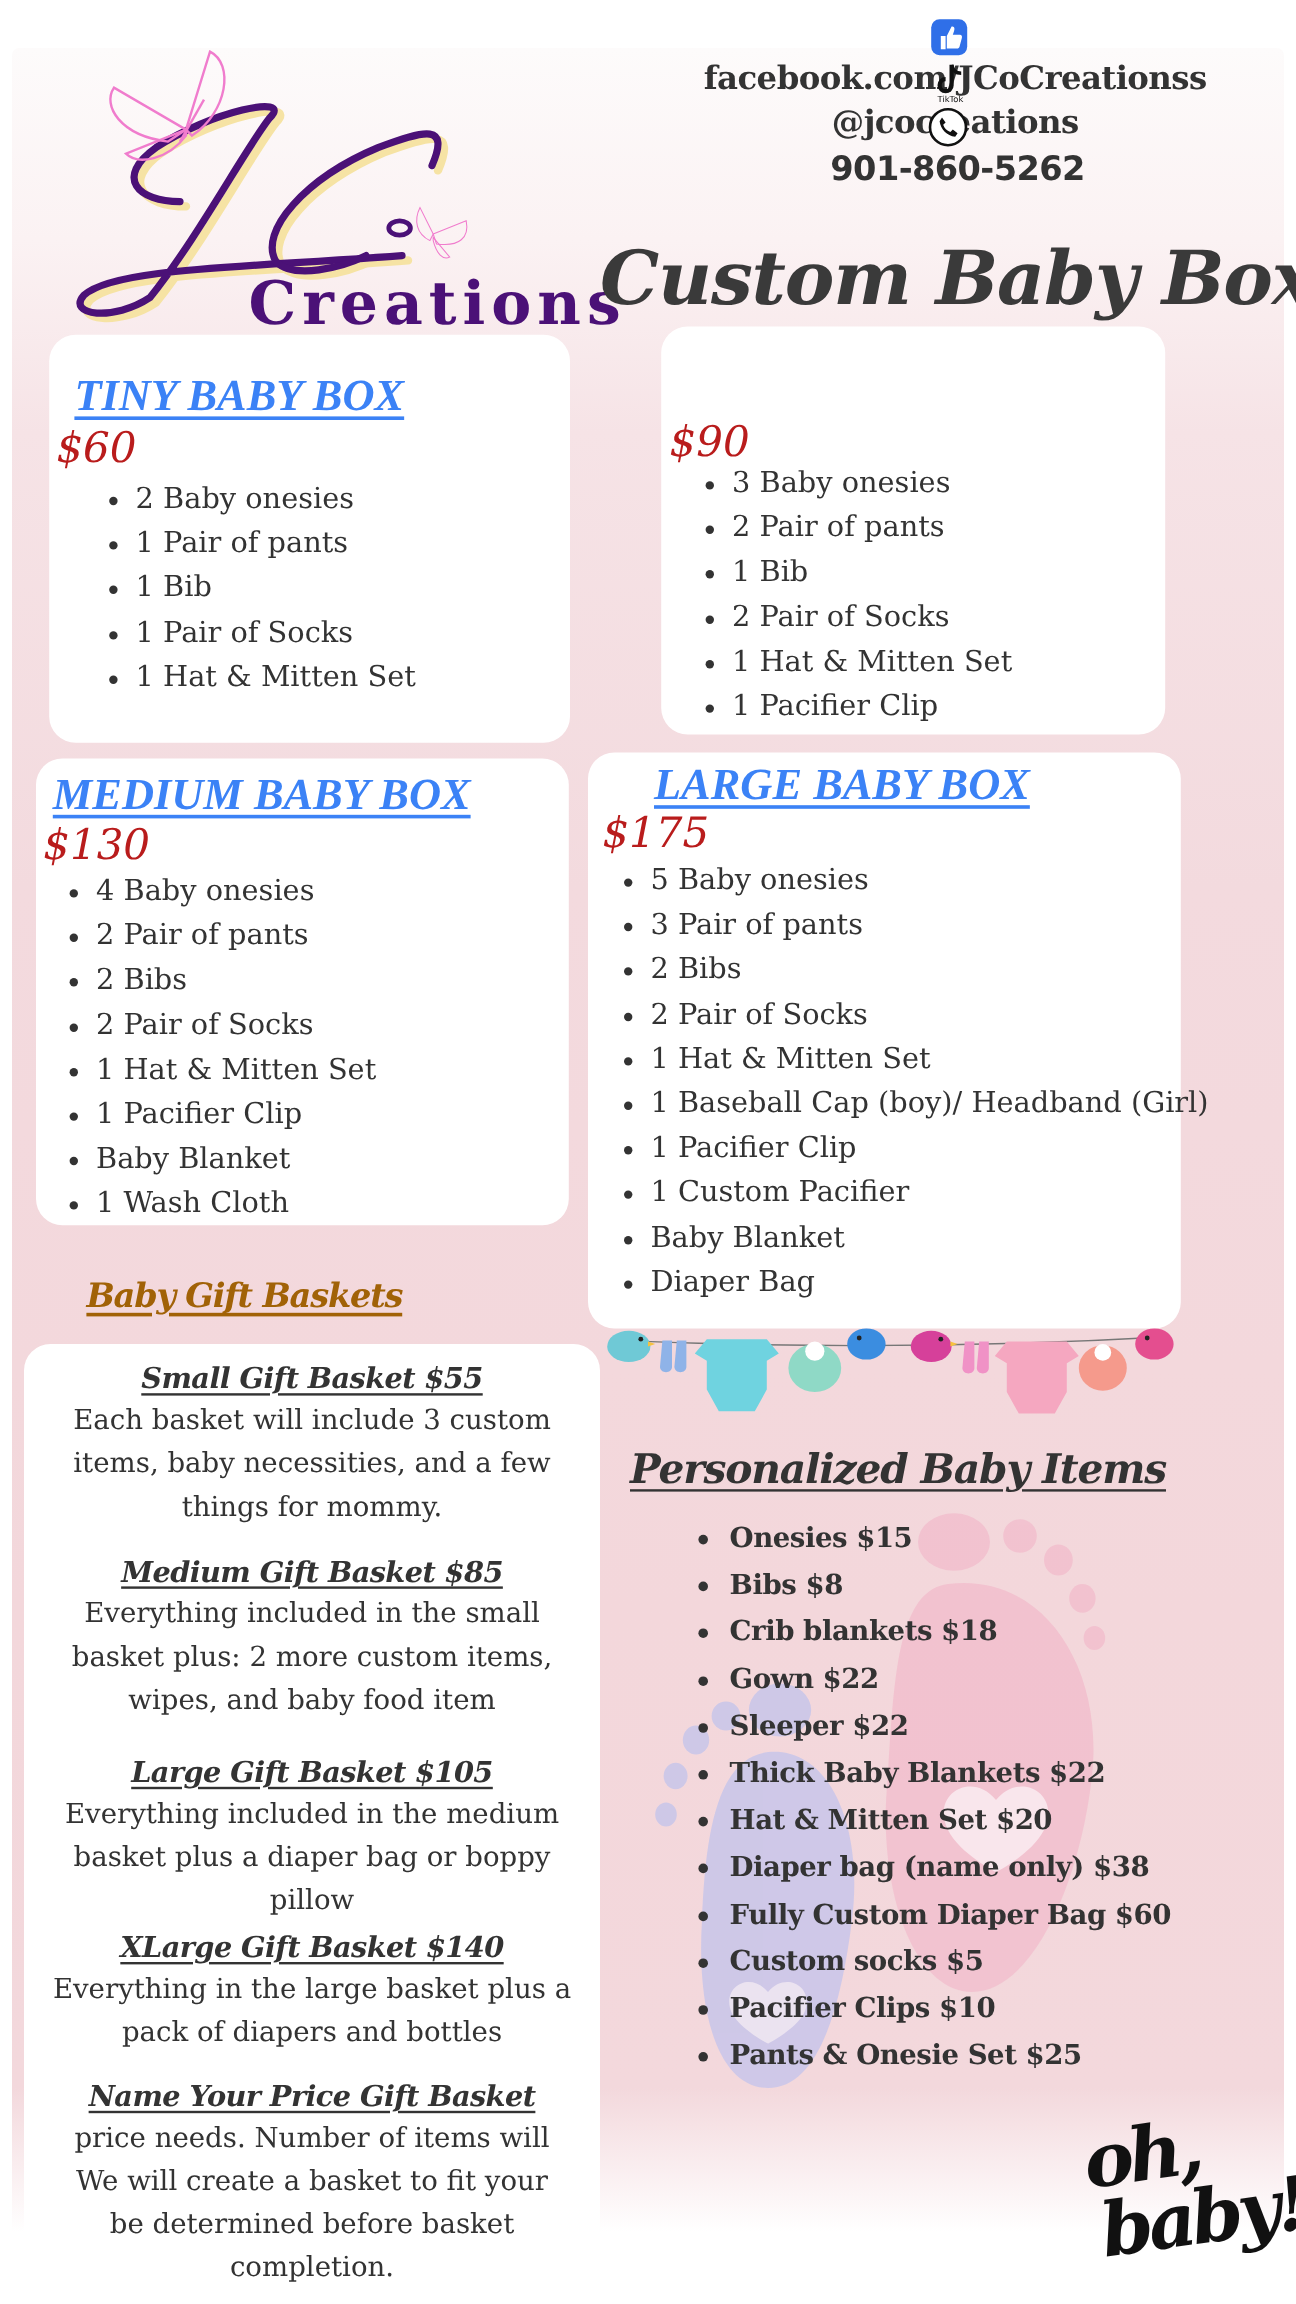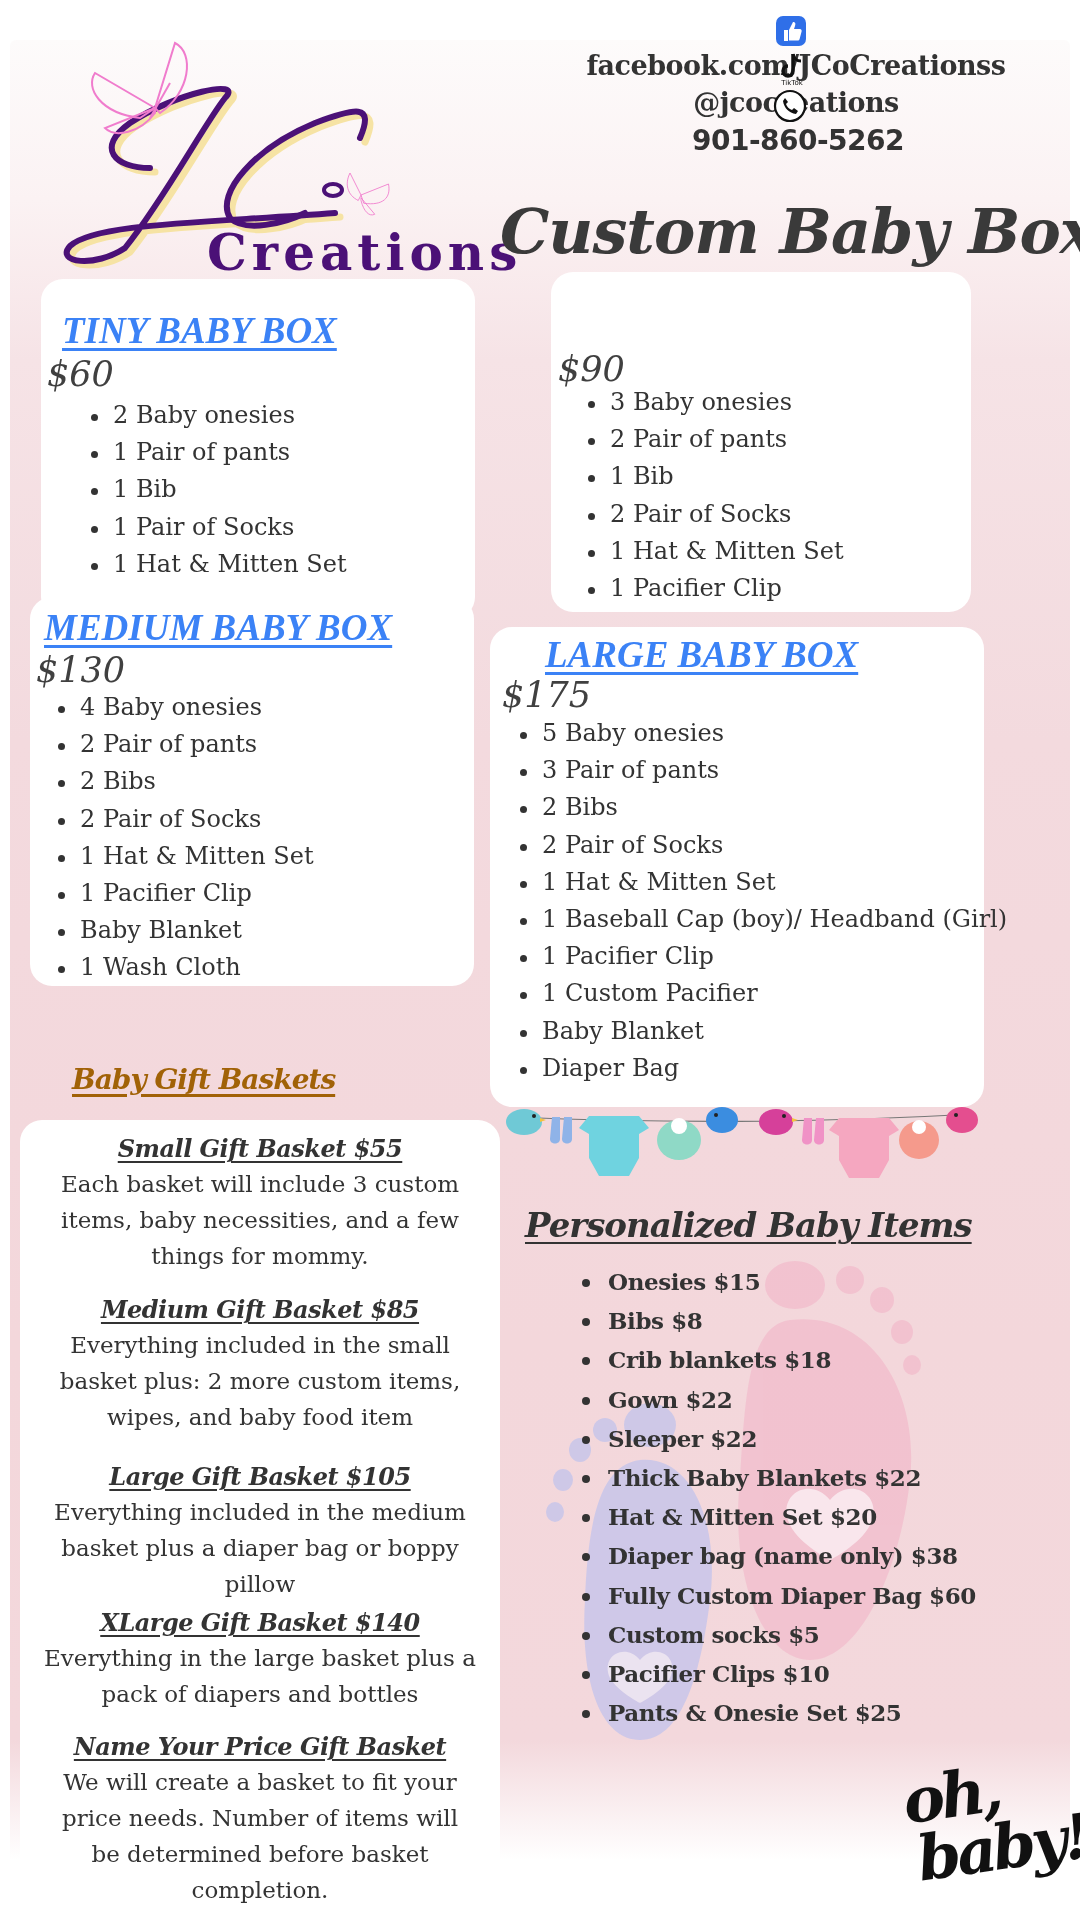--- a/index.html
+++ b/index.html
@@ -35,28 +35,28 @@
       font-size: 62px; color: #3a3a3a; letter-spacing: -1px; white-space: nowrap;
     }
 
     
     .card { position: absolute; background: #ffffff; border-radius: 22px; }
     .card-title {
       font-family: Liberation Serif, serif; font-style: italic; font-weight: bold;
       text-decoration: underline; text-decoration-thickness: 3px; text-underline-offset: 5px;
       color: #3b82f6; white-space: nowrap; line-height: 1;
     }
-    .card-price { font-family: "DejaVu Serif", serif; font-style: italic; color: #404040; line-height: 1; position: absolute; }
+    .card-price { font-family: "DejaVu Serif", serif; font-style: italic; color: #b91c1c; line-height: 1; position: absolute; }
     .card ul { position: absolute; list-style: none; }
     .card li { font-size: 24px; line-height: 37.2px; white-space: nowrap; color: #333; position: relative; padding-left: 22px; }
     .card li::before { content: ""; position: absolute; left: 0; top: 17px; width: 7px; height: 7px; background: #333; border-radius: 50%; }
 
     #tiny { left: 41px; top: 279px; width: 434px; height: 340px; }
     #small { left: 551px; top: 272px; width: 420px; height: 340px; }
-    #medium { left: 30px; top: 597px; width: 444px; height: 389px; }
+    #medium { left: 30px; top: 632px; width: 444px; height: 389px; }
     #large { left: 490px; top: 627px; width: 494px; height: 480px; }
 
     
     .gift-title {
       position: absolute; left: 72px; top: 1063px;
       font-family: "DejaVu Serif", serif; font-weight: bold; font-style: italic;
       font-size: 28px; color: #a16207; text-decoration: underline; text-decoration-thickness: 3px;
       text-underline-offset: 5px; letter-spacing: -1px; white-space: nowrap;
     }
     .gift-card { position: absolute; left: 20px; top: 1120px; width: 480px; height: 800px; background: #ffffff; border-radius: 22px 22px 0 0; }
@@ -237,22 +237,22 @@
     <span class="b-desc">basket plus a diaper bag or boppy</span>
     <span class="b-desc">pillow</span>
   </div>
   <div class="basket" style="top:486px;">
     <span class="b-title">XLarge  Gift Basket $140</span>
     <span class="b-desc">Everything in the large basket plus a</span>
     <span class="b-desc">pack of diapers and bottles</span>
   </div>
   <div class="basket" style="top:610px;">
     <span class="b-title">Name Your Price Gift Basket</span>
+    <span class="b-desc">price needs. Number of items will</span>
     <span class="b-desc">We will create a basket to fit your</span>
-    <span class="b-desc">price needs. Number of items will</span>
     <span class="b-desc">be determined before basket</span>
     <span class="b-desc">completion.</span>
   </div>
 </div>
 
 <div class="clothesline">
   <svg width="500" height="100" viewBox="0 0 500 100">
     <path d="M20 15 Q250 25 480 12" stroke="#777" stroke-width="1.2" fill="none"></path>
 
     <g>

